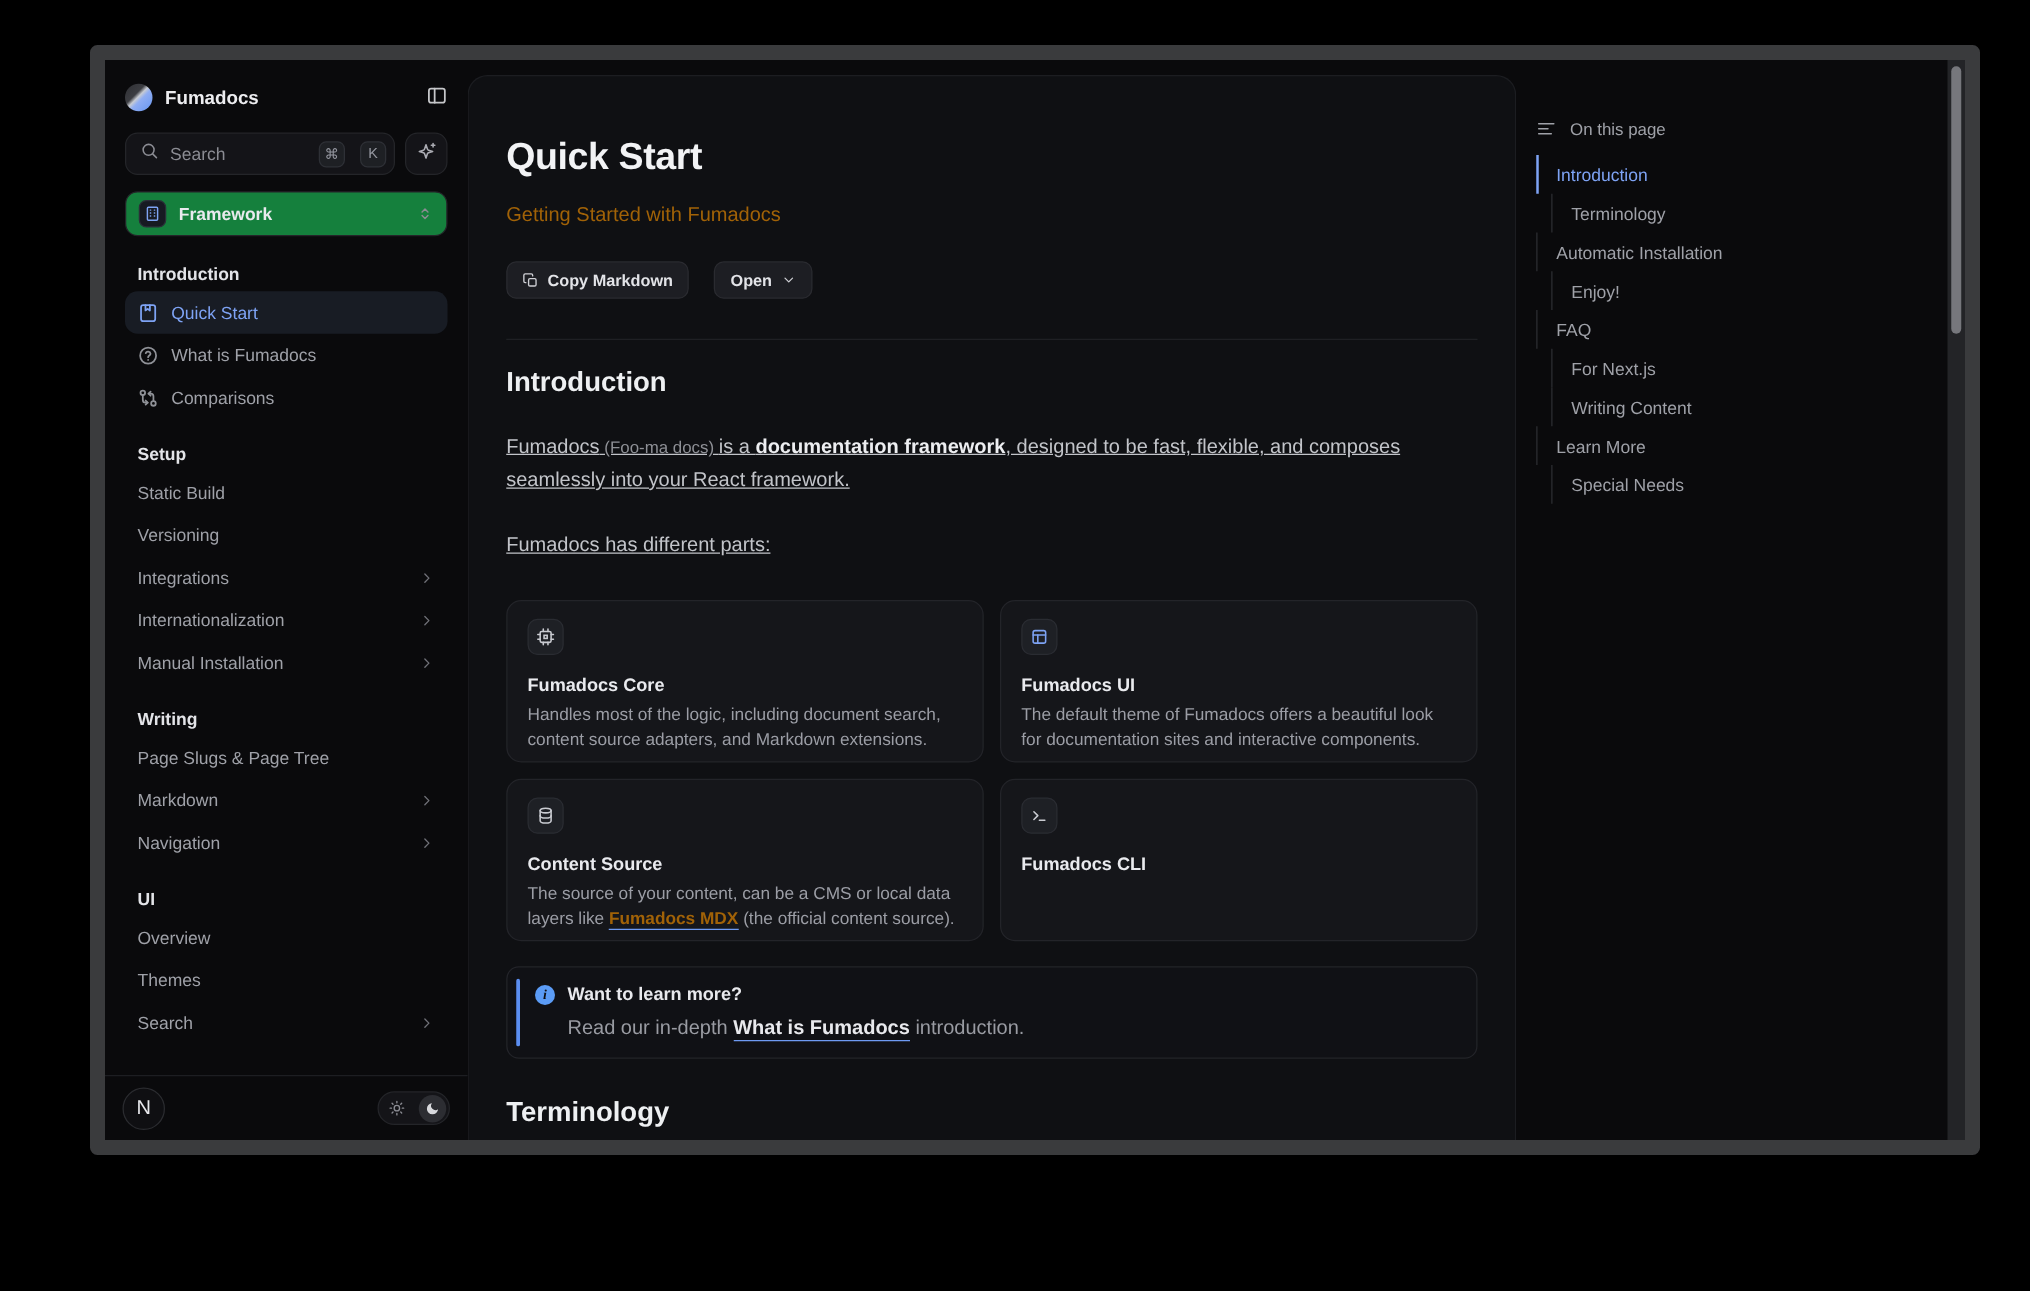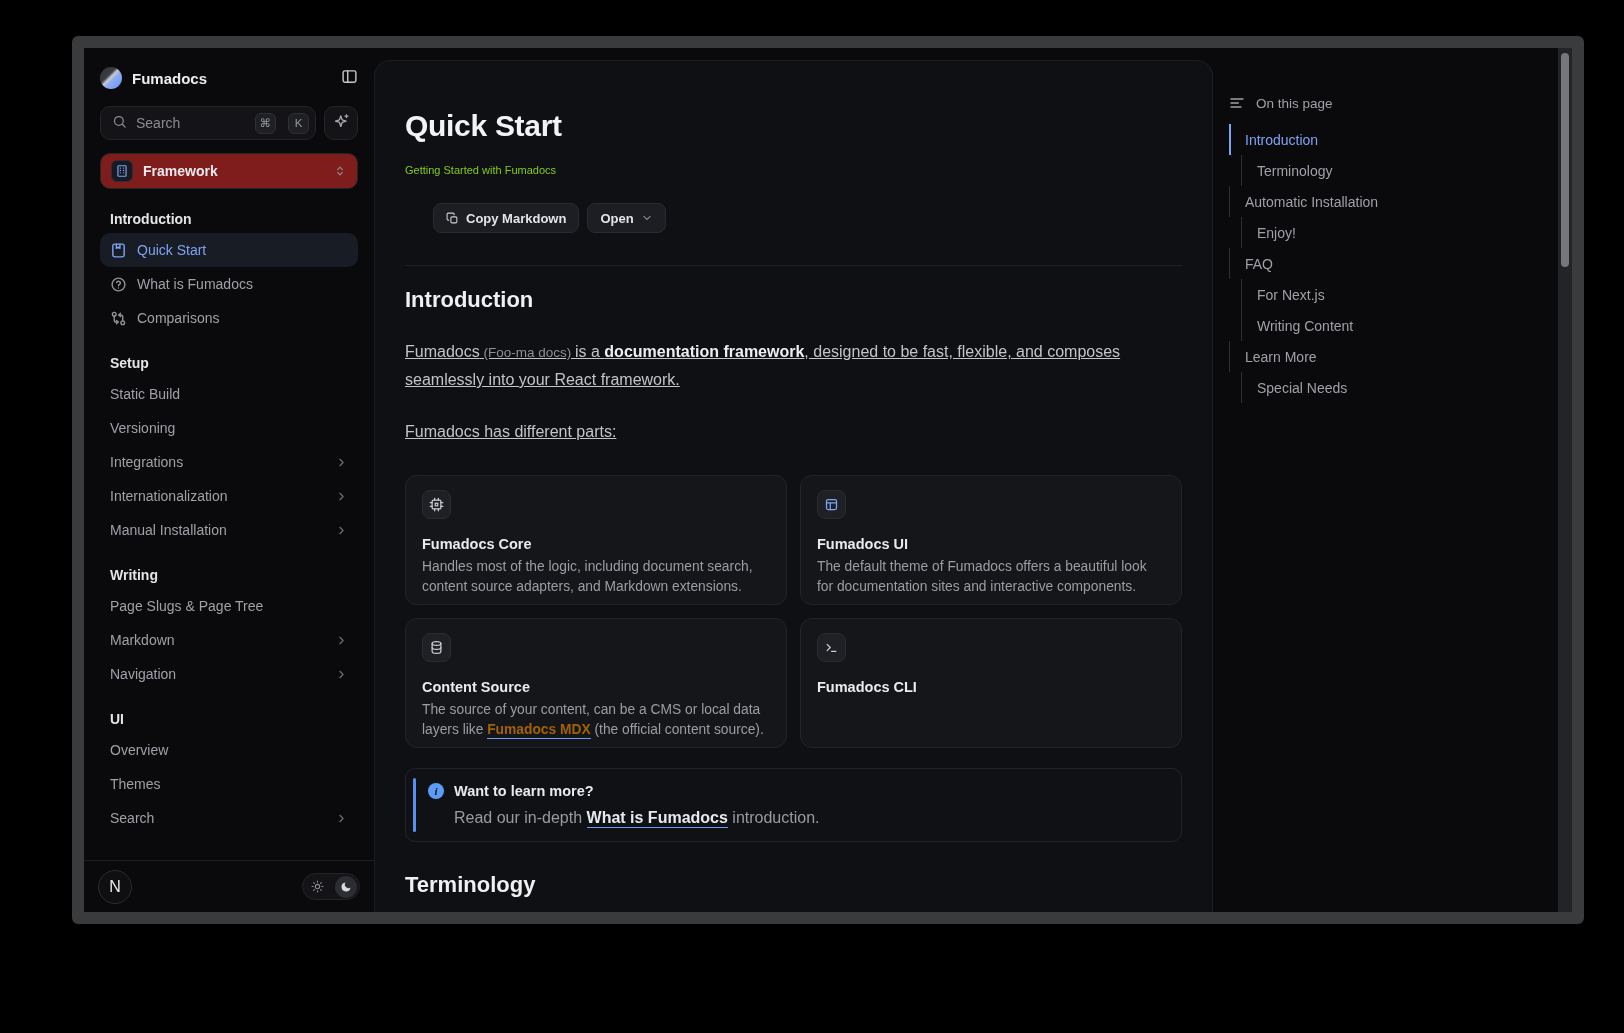--- a/index.html
+++ b/index.html
@@ -23,21 +23,21 @@
   .sb-toggle { margin-left:auto; color:#c6c7ca; background:none; border:none; cursor:pointer; display:flex; }
   .sb-searchrow { display:flex; gap:8px; margin-top:10px; }
   .searchbox { flex:1; height:34px; border-radius:10px; background:#141418; border:1px solid #242529;
     display:flex; align-items:center; gap:9px; padding:0 6px 0 11px; color:#8b8c93; cursor:pointer; }
   .searchbox .ph { font-size:14px; flex:1; }
   .kbd { min-width:21px; height:21px; padding:0 4px; border-radius:6px; background:#1e2024;
     border:1px solid #2e3036; color:#9597a0; font-size:11.5px; display:flex; align-items:center;
     justify-content:center; margin-left:3px; }
   .ai-btn { width:34px; height:34px; border-radius:10px; background:#141418; border:1px solid #242529;
     color:#aaabb2; display:flex; align-items:center; justify-content:center; cursor:pointer; }
-  .fw-select { margin-top:13px; height:36px; border-radius:10px; background:#7f1d1d; border:1px solid #242529;
+  .fw-select { margin-top:13px; height:36px; border-radius:10px; background:#15803d; border:1px solid #242529;
     display:flex; align-items:center; gap:10px; padding:0 10px; cursor:pointer; }
   .fw-iconbox { width:22px; height:22px; border-radius:6px; background:#171a22; border:1px solid #2b2e38;
     color:#7ea3f4; display:flex; align-items:center; justify-content:center; }
   .fw-label { font-size:14px; font-weight:700; color:#e9eaee; }
   .fw-chev { margin-left:auto; color:#8b8c93; display:flex; }
 
   .nav { margin-top:22px; }
   .sec-title { font-size:14px; font-weight:600; color:#e3e4e8; padding-left:10px; margin:20px 0 6px; }
   .nav .sec:first-child .sec-title { margin-top:0; }
   .nav-item { height:34px; border-radius:10px; display:flex; align-items:center; gap:10px;
@@ -54,22 +54,22 @@
   .theme-toggle { margin-left:auto; width:58px; height:27px; border-radius:14px; background:#141418;
     border:1px solid #242529; display:flex; align-items:center; padding:0 2px 0 8px; cursor:pointer; }
   .sun { color:#8b8c93; display:flex; }
   .moon-wrap { margin-left:auto; width:22px; height:22px; border-radius:50%; background:#2c2d32;
     color:#d8d9dd; display:flex; align-items:center; justify-content:center; }
 
   
   .article { position:absolute; left:290px; top:12px; width:839px; height:852px; background:#0f1013;
     border:1px solid #1c1d21; border-bottom:none; border-radius:16px 16px 0 0; padding:0 30px; overflow:hidden; }
   .h1 { margin-top:48px; font-size:30px; font-weight:700; color:#f2f3f5; letter-spacing:-.3px; }
-  .subtitle { margin-top:21px; font-size:11px; color:#84cc16; }
-  .actions { margin-top:27px; display:flex; gap:8px;margin-left:28px; }
+  .subtitle { margin-top:21px; font-size:16px; color:#a16207; }
+  .actions { margin-top:27px; display:flex; gap:20px; }
   .btn { height:30px; padding:0 12px; border-radius:8px; background:#1d1e23; border:1px solid #2a2b30;
     color:#e3e4e8; font-size:13px; font-weight:600; display:inline-flex; align-items:center; gap:7px; cursor:pointer; }
   .btn .bicon { display:flex; color:#cfd0d5; }
   .divider { margin-top:32px; border-top:1px solid #1f2024; }
   .h2 { margin-top:21px; font-size:22px; font-weight:700; color:#eef0f2; }
   .para { margin-top:25px; font-size:16px; line-height:27px; color:#c2c4c9;text-decoration:underline; }
   .para strong { color:#edeef1; font-weight:700; }
   .pron { font-size:13.5px; color:#8e9096; }
   .cards { margin-top:30px; display:grid; grid-template-columns:1fr 1fr; gap:13px; }
   .card { height:130px; border:1px solid #232429; border-radius:12px; background:#15161a; padding:14px 16px; }

